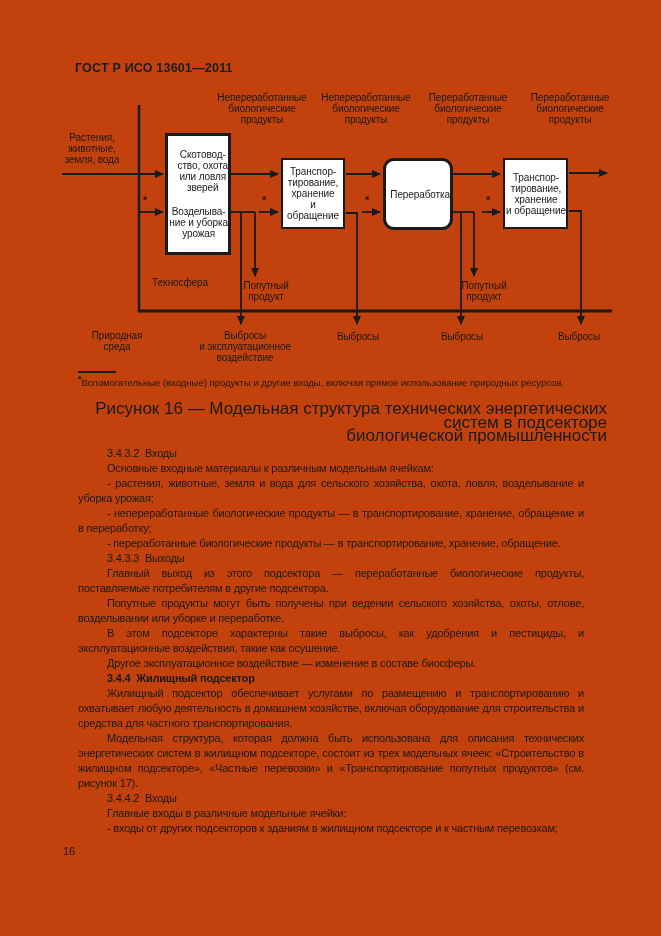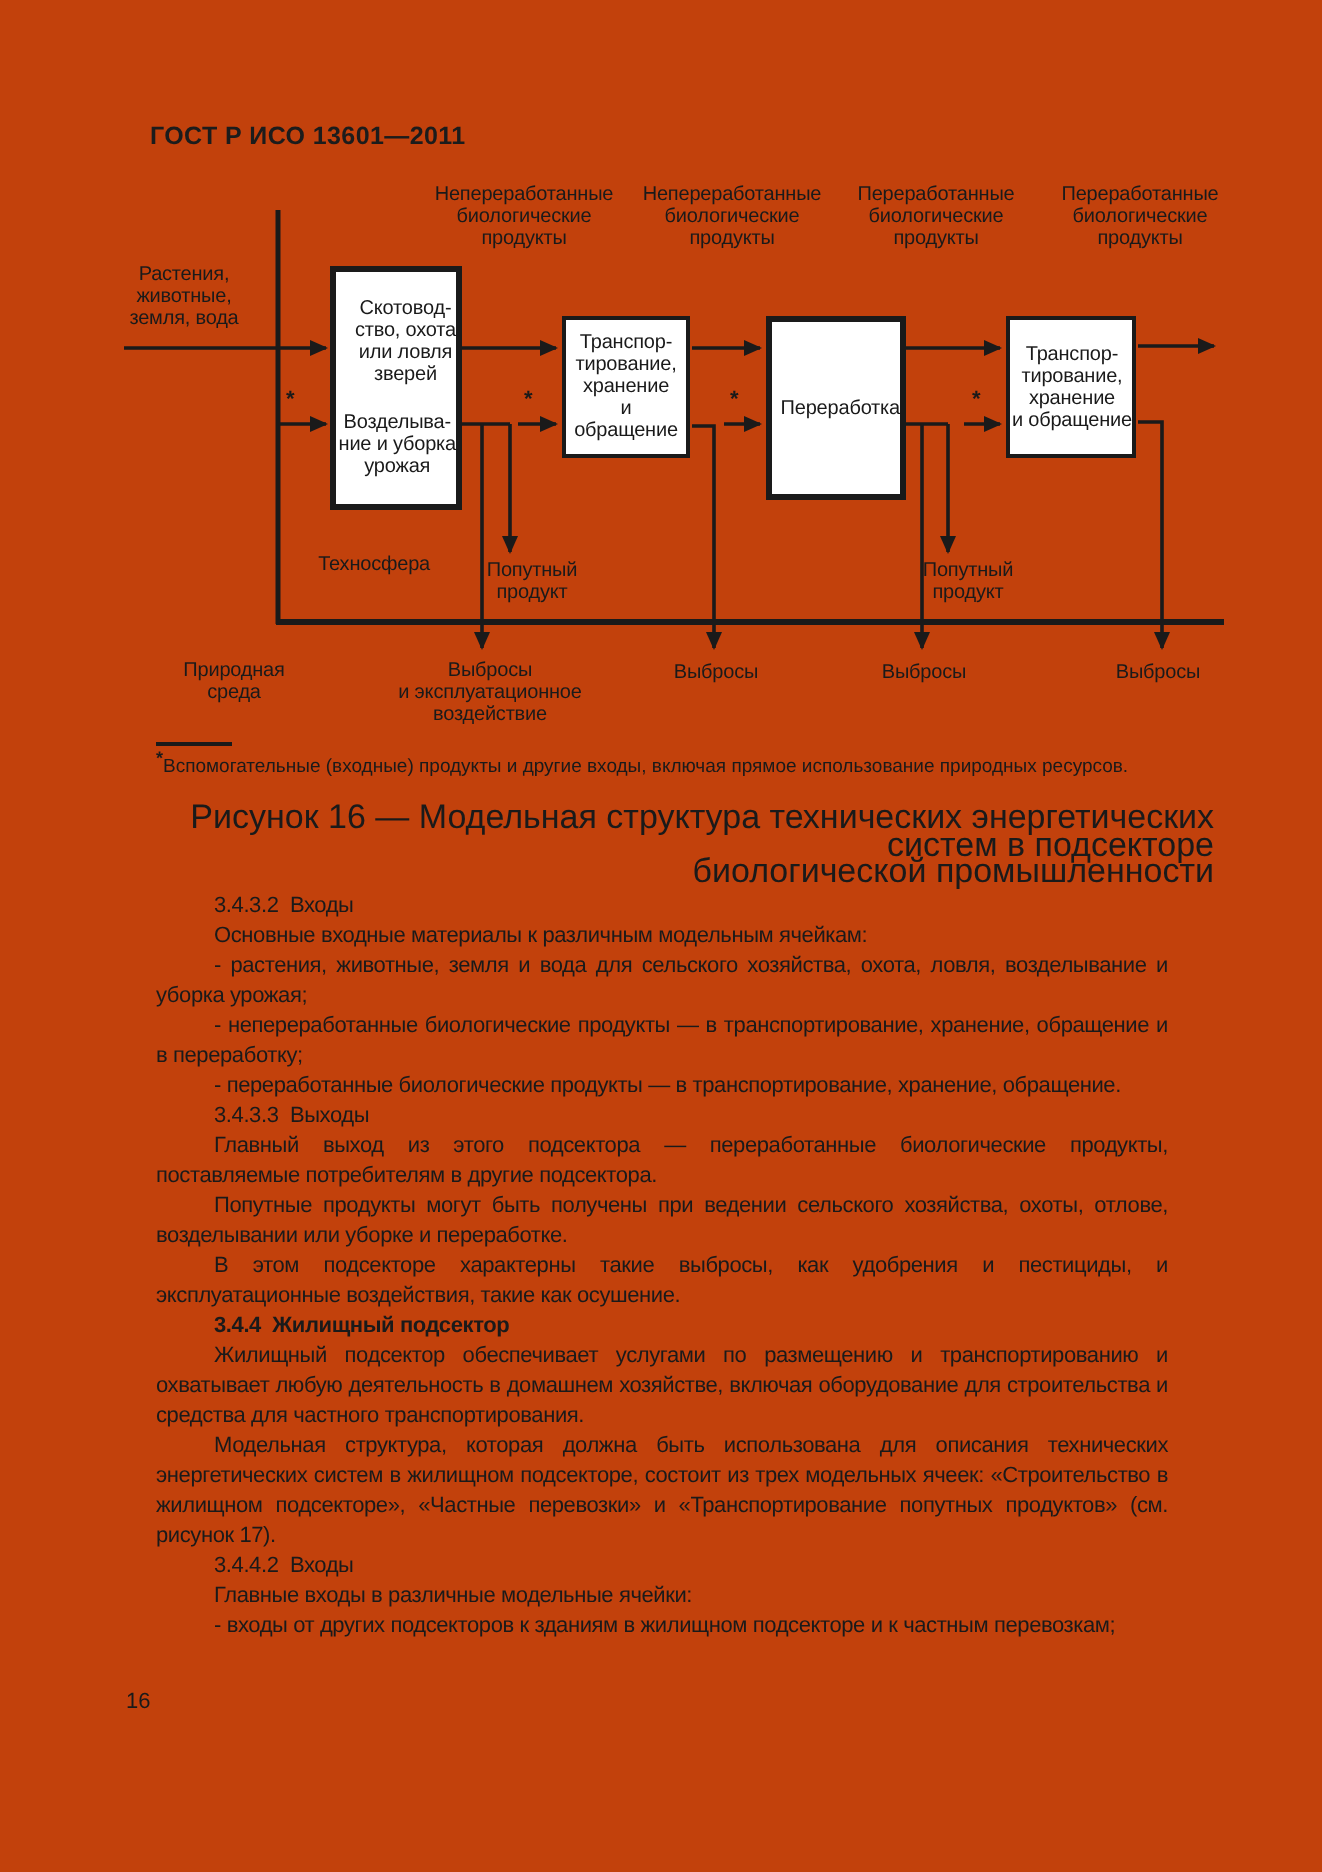--- a/index.html
+++ b/index.html
@@ -7,21 +7,21 @@
         font-family:"Liberation Sans",sans-serif;color:#1c1c1c;}
   .hdr{position:absolute;left:75px;top:61px;font-size:12.5px;font-weight:bold;letter-spacing:.2px;}
   .fig-svg{position:absolute;left:0;top:0;pointer-events:none;}
   .dlabel{position:absolute;font-size:10px;font-weight:normal;line-height:11px;text-align:center;
           white-space:pre-line;letter-spacing:-0.1px;color:#1a1a1a;}
   .box{position:absolute;box-sizing:border-box;border:2px solid #1a1a1a;background:#fff;
        display:flex;flex-direction:column;align-items:flex-end;justify-content:center;}
   .box .dlabel{position:static;}
   .b1{left:165px;top:133px;width:66px;height:122px;border-width:3px;justify-content:space-evenly;}
   .b2{left:281px;top:158px;width:64px;height:71px;}
-  .b3{left:383px;top:158px;width:70px;height:92px;border-width:3px;}
+  .b3{left:383px;top:158px;width:70px;height:72px;border-width:3px;border-radius:11px;}
   .b4{left:503px;top:158px;width:65px;height:71px;}
   .ast{position:absolute;font-size:11px;font-weight:bold;color:#1a1a1a;}
   .fn-rule{position:absolute;left:78px;top:371px;width:38px;height:2px;background:#1a1a1a;}
   .footnote{position:absolute;left:78px;top:374px;width:512px;font-size:9.5px;color:#1a1a1a;}
   .footnote sup{font-size:9px;font-weight:bold;}
   .caption{position:absolute;left:67px;top:402px;width:540px;text-align:right;font-size:17px;
            line-height:13.5px;white-space:pre-line;color:#1a1a1a;}
   .body{position:absolute;left:78px;top:446px;width:506px;}
   .para{margin:0;font-size:11px;line-height:15px;text-align:justify;text-indent:29px;
         letter-spacing:-0.2px;color:#1a1a1a;}
@@ -110,21 +110,21 @@
 тирование,
 хранение
 и обращение</div>
   </div>
 
   <div class="ast" style="left:143px;top:194px">*</div>
   <div class="ast" style="left:262px;top:194px">*</div>
   <div class="ast" style="left:365px;top:194px">*</div>
   <div class="ast" style="left:486px;top:194px">*</div>
 
-  <div class="dlabel" style="left:145px;top:277px;width:70px;text-align:right">Техносфера</div>
+  <div class="dlabel" style="left:145px;top:277px;width:70px;text-align:center">Техносфера</div>
   <div class="dlabel" style="left:86px;top:330px;width:62px">Природная
 среда</div>
 
   <div class="dlabel" style="left:239px;top:280px;width:54px">Попутный
 продукт</div>
   <div class="dlabel" style="left:457px;top:280px;width:54px">Попутный
 продукт</div>
 
   <div class="dlabel" style="left:196px;top:330px;width:98px">Выбросы
 и эксплуатационное
@@ -142,20 +142,21 @@
   <div class="body">
     <p class="para">3.4.3.2&nbsp; Входы</p>
     <p class="para">Основные входные материалы к различным модельным ячейкам:</p>
     <p class="para">- растения, животные, земля и вода для сельского хозяйства, охота, ловля, возделывание и уборка урожая;</p>
     <p class="para">- непереработанные биологические продукты — в транспортирование, хранение, обращение и в переработку;</p>
     <p class="para">- переработанные биологические продукты — в транспортирование, хранение, обращение.</p>
     <p class="para">3.4.3.3&nbsp; Выходы</p>
     <p class="para">Главный выход из этого подсектора — переработанные биологические продукты, поставляемые потребителям в другие подсектора.</p>
     <p class="para">Попутные продукты могут быть получены при ведении сельского хозяйства, охоты, отлове, возделывании или уборке и переработке.</p>
     <p class="para">В этом подсекторе характерны такие выбросы, как удобрения и пестициды, и эксплуатационные воздействия, такие как осушение.</p>
+    <p class="para">Другое эксплуатационное воздействие — изменение в составе биосферы.</p>
     <p class="para bold">3.4.4&nbsp; Жилищный подсектор</p>
     <p class="para">Жилищный подсектор обеспечивает услугами по размещению и транспортированию и охватывает любую деятельность в домашнем хозяйстве, включая оборудование для строительства и средства для частного транспортирования.</p>
     <p class="para">Модельная структура, которая должна быть использована для описания технических энергетических систем в жилищном подсекторе, состоит из трех модельных ячеек: «Строительство в жилищном подсекторе», «Частные перевозки» и «Транспортирование попутных продуктов» (см. рисунок 17).</p>
     <p class="para">3.4.4.2&nbsp; Входы</p>
     <p class="para">Главные входы в различные модельные ячейки:</p>
     <p class="para">- входы от других подсекторов к зданиям в жилищном подсекторе и к частным перевозкам;</p>
   </div>
 
   <div class="pagenum">16</div>
 

